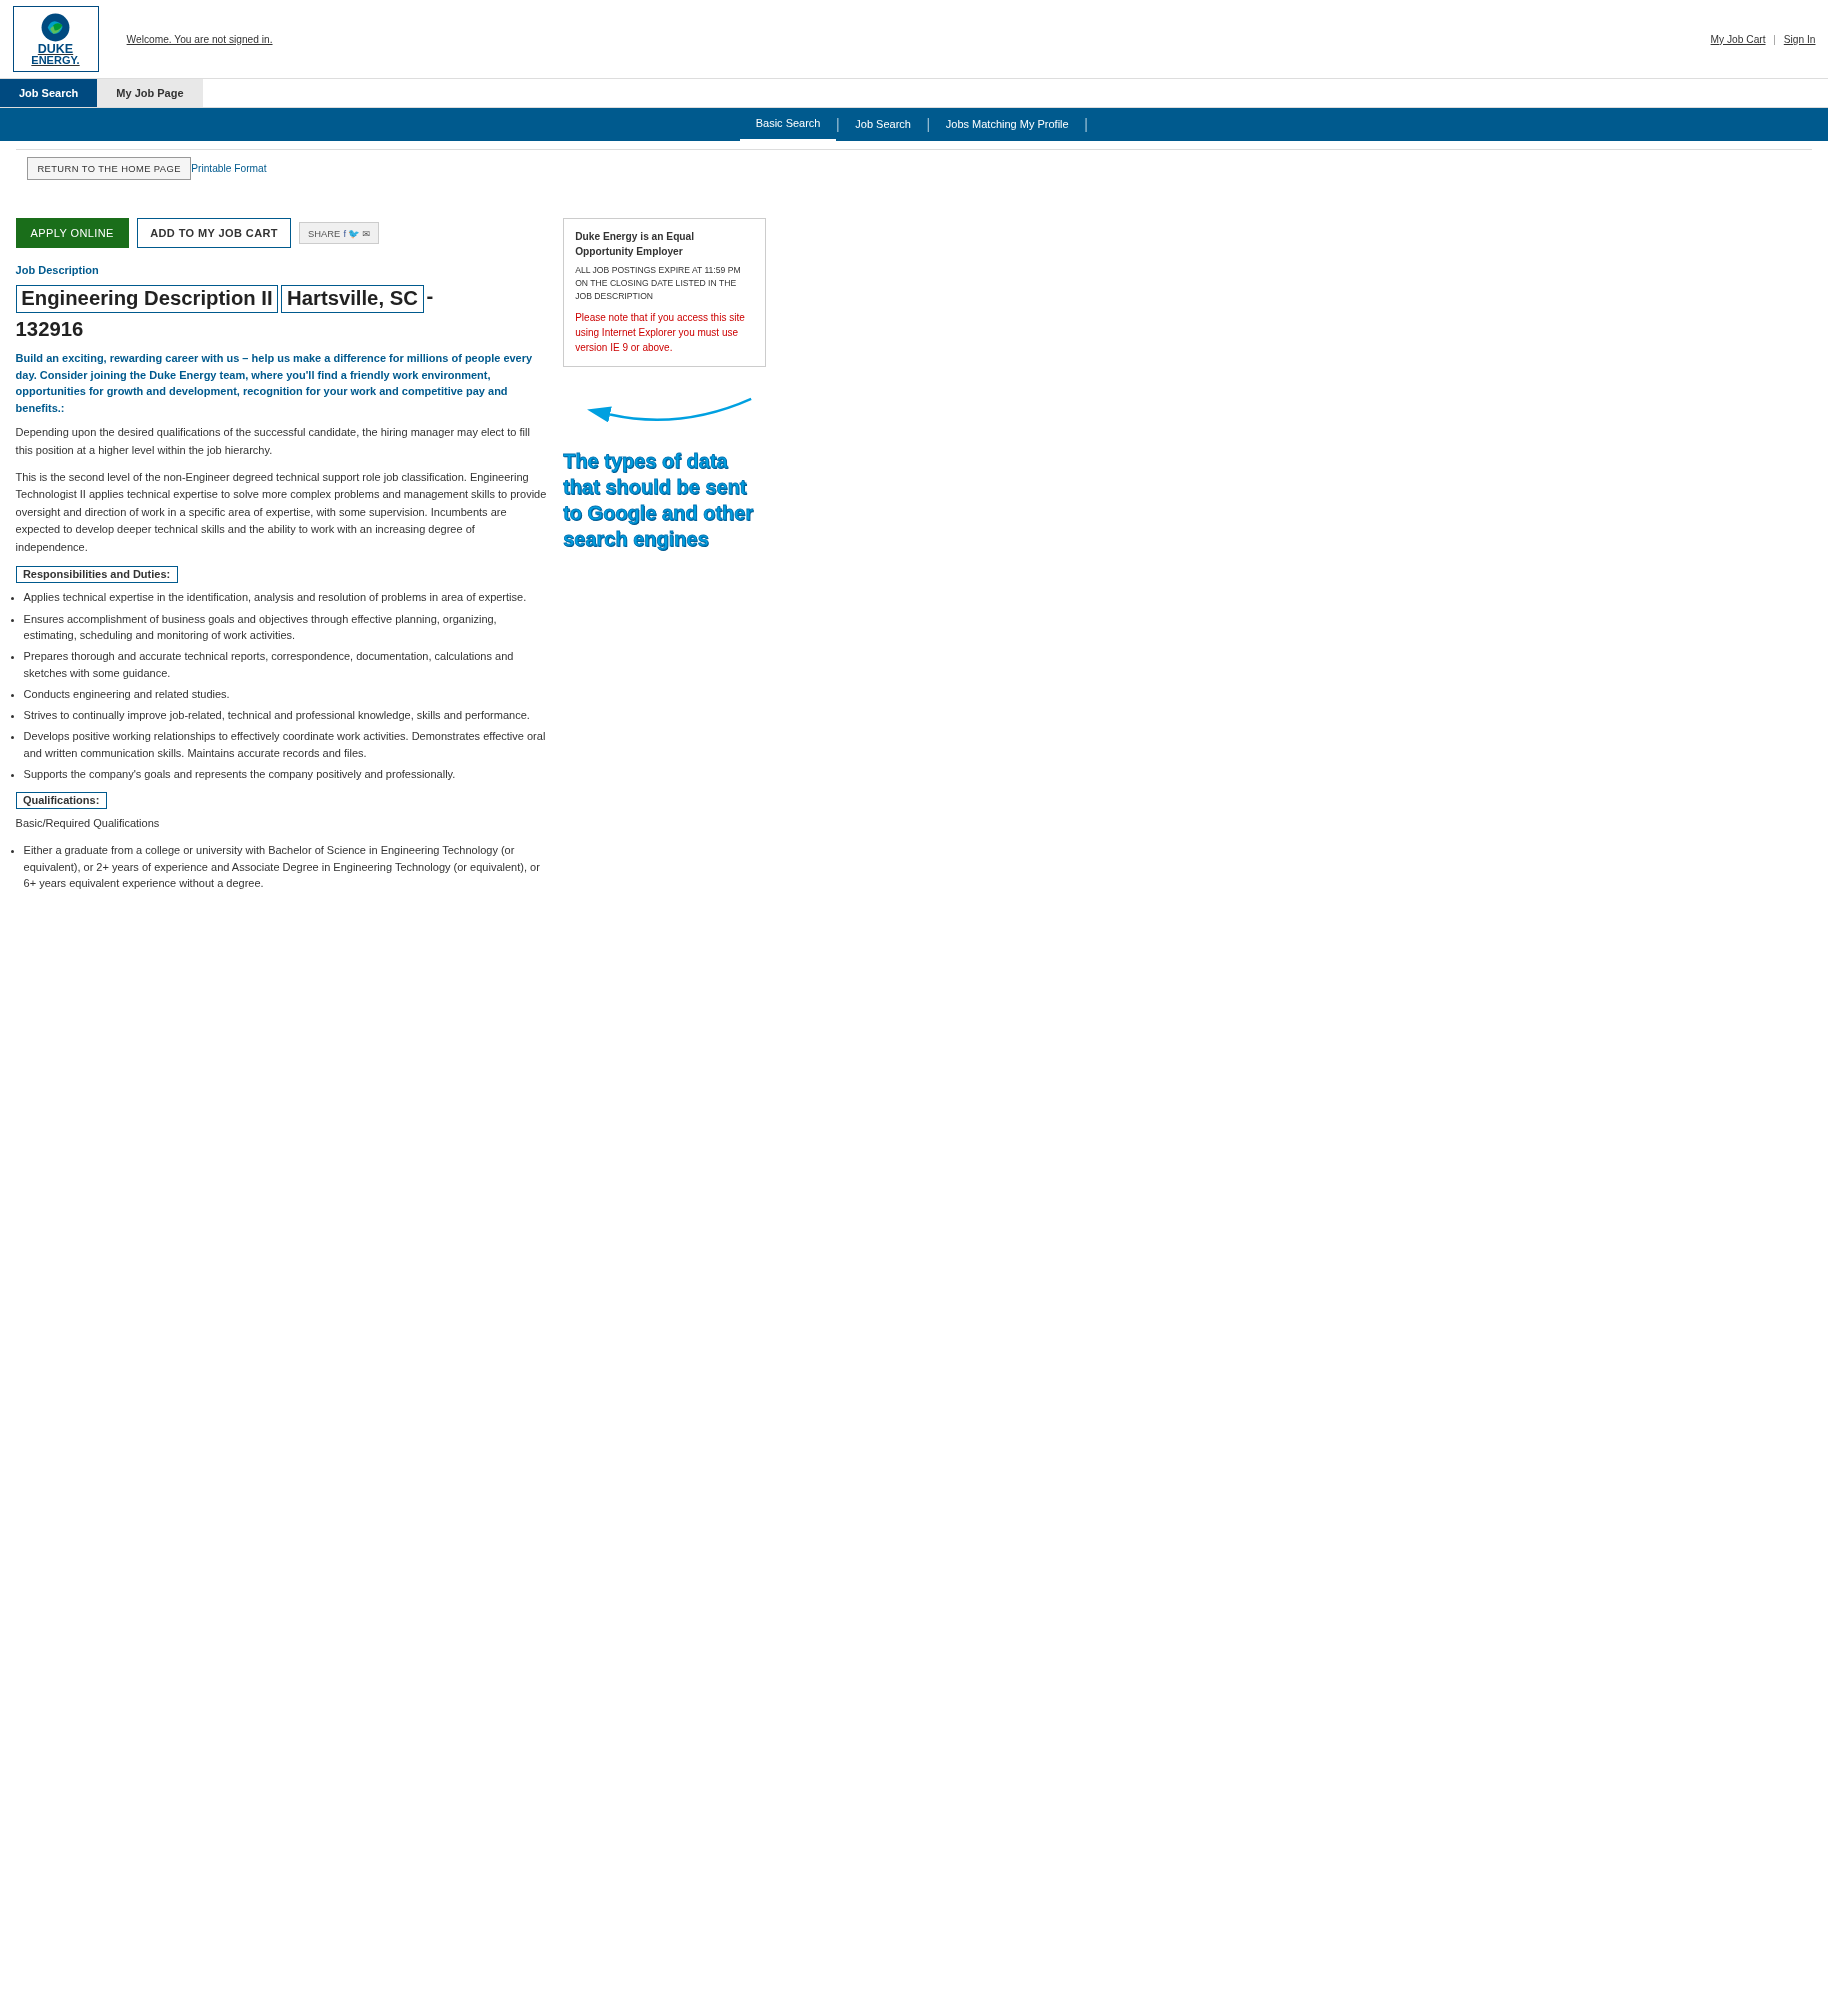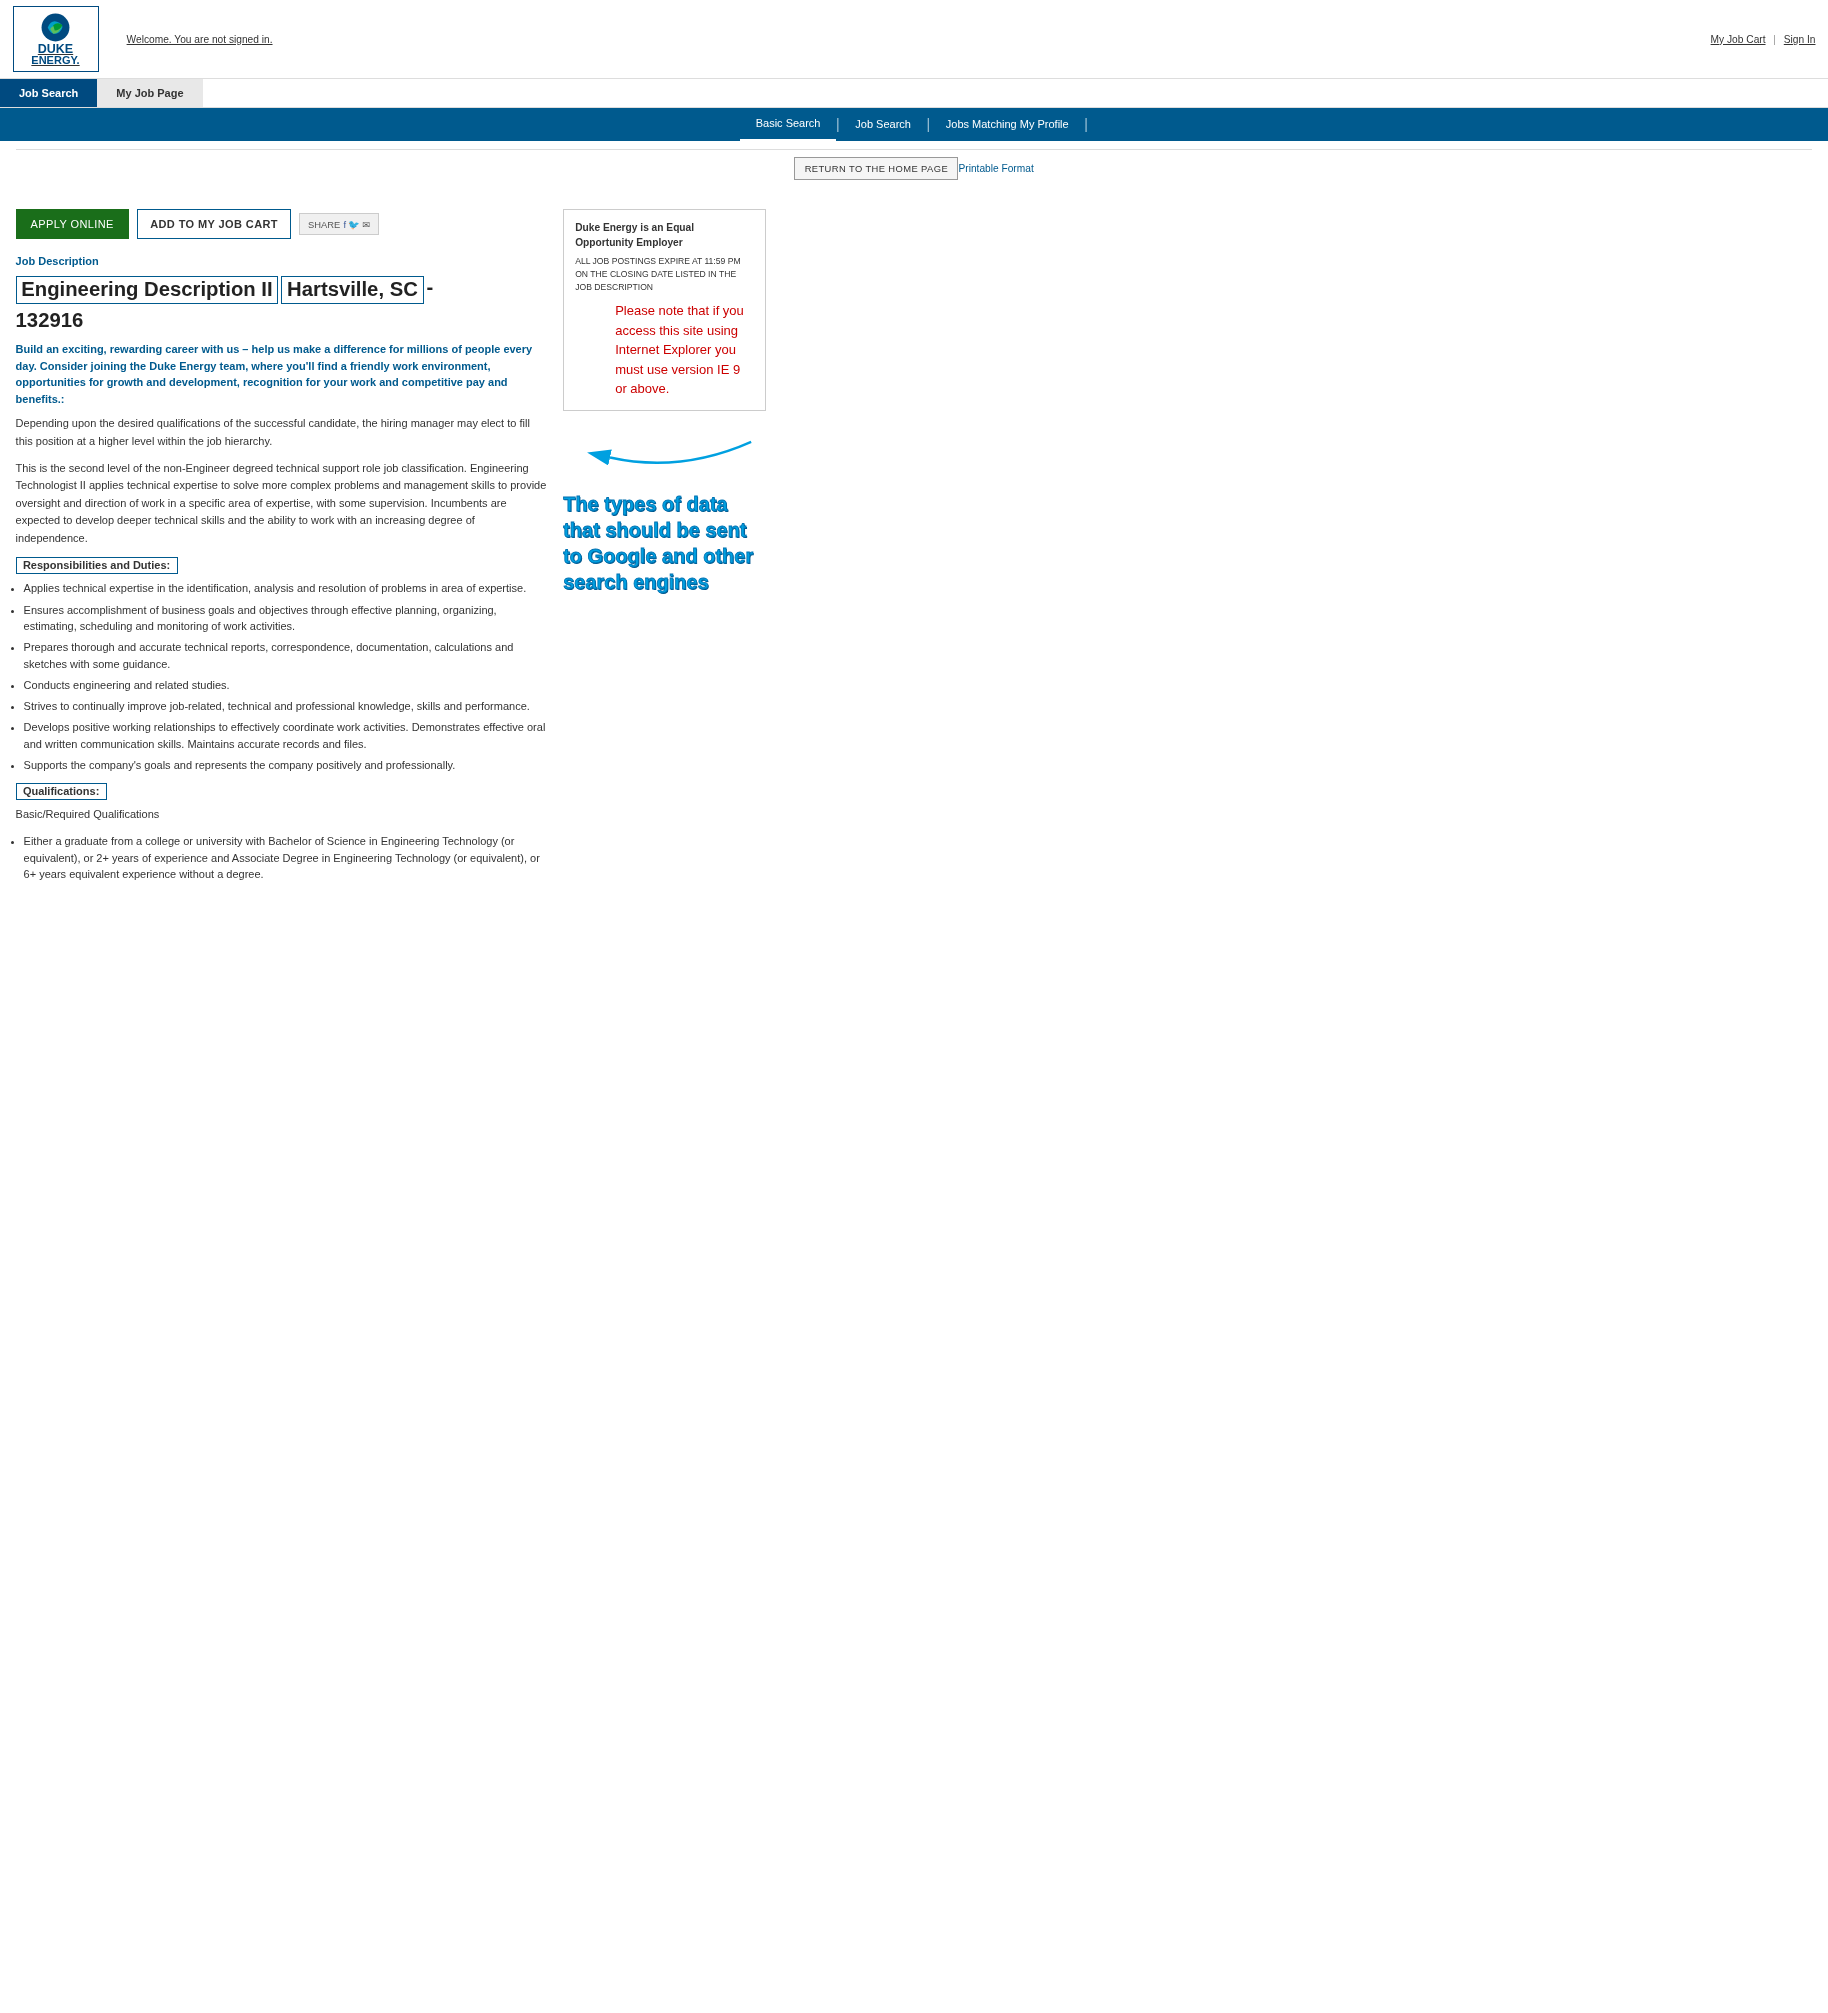--- a/index.html
+++ b/index.html
@@ -104,24 +104,24 @@
       max-width: 532px;
     }
     .sidebar {
       width: 203px;
       flex-shrink: 0;
     }
 
     
     .return-bar {
       display: flex;
-      justify-content: center;
-      align-items: center;
-      margin-bottom: 17px;
-      padding: 0 18px;
+      justify-content: flex-start;
+      align-items: center;
+      margin-bottom: 26px;
+      padding: 0 27px;
     }
     .return-btn {
       border: 0.8px solid #999;
       padding: 4.7px 9.4px;
       font-size: 9.4px;
       background: #f5f5f5;
       cursor: pointer;
       color: #333;
       text-transform: uppercase;
       letter-spacing: 0.4px;
@@ -261,24 +261,23 @@
       line-height: 1.4;
     }
     .sidebar-expiry {
       font-size: 8.6px;
       color: #333;
       text-transform: uppercase;
       line-height: 1.5;
       margin-bottom: 7.8px;
     }
     .sidebar-warning {
-      font-size: 13px;
+      font-size: 10px;
       color: #cc0000;
       line-height: 1.5;
-      margin-left: 40px;
     }
 
     
     .annotation-container {
       position: relative;
       margin-top: 15.6px;
     }
     .annotation-text {
       font-size: 20px;
       font-weight: 900;

